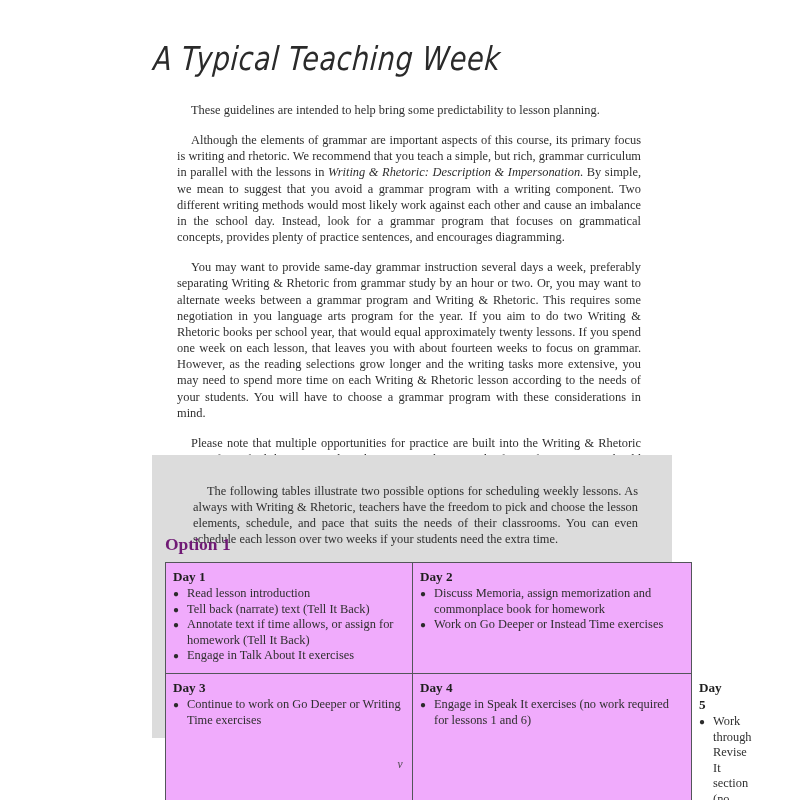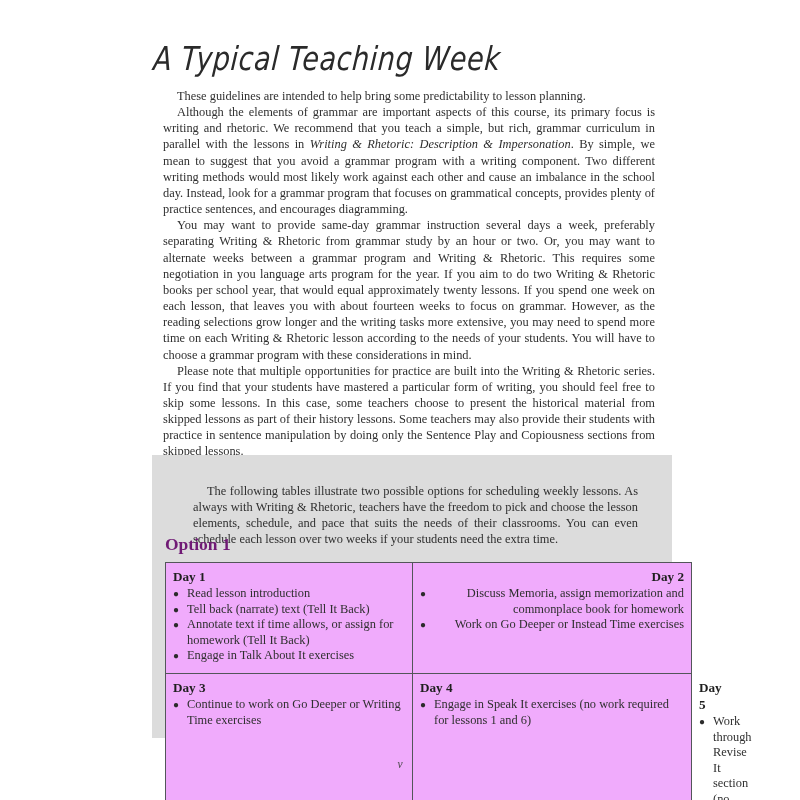--- a/index.html
+++ b/index.html
@@ -47,21 +47,21 @@
     top: 88px;
     width: 492px;
     font-size: 12.4px;
     line-height: 16.15px;
     text-align: justify;
     text-justify: inter-word;
     hyphens: manual;
     color: #2f2f2f;
   }
   .body-copy p {
-    margin: 0;
+    margin: 14px;
     text-indent: 14px;
   }
   .body-copy p.first {
     text-indent: 14px;
   }
   .body-copy i { font-style: italic; }
 
   
   .gray-panel {
     position: absolute;
@@ -185,21 +185,21 @@
         <tr class="row-top">
           <td style="width:232px;">
             <div class="day-label">Day 1</div>
             <ul class="day-list">
               <li><span class="bullet">●</span><span>Read lesson introduction</span></li>
               <li><span class="bullet">●</span><span>Tell back (narrate) text (Tell It Back)</span></li>
               <li><span class="bullet">●</span><span>Annotate text if time allows, or assign for homework (Tell It Back)</span></li>
               <li><span class="bullet">●</span><span>Engage in Talk About It exercises</span></li>
             </ul>
           </td>
-          <td style="width:264px;text-align:right;">
+          <td style="width:264px;">
             <div class="day-label">Day 2</div>
             <ul class="day-list">
               <li><span class="bullet">●</span><span>Discuss Memoria, assign memorization and commonplace book for homework</span></li>
               <li><span class="bullet">●</span><span>Work on Go Deeper or Instead Time exercises</span></li>
             </ul>
           </td>
         </tr>
         <tr class="row-bottom">
           <td style="width:155px;">
             <div class="day-label">Day 3</div>

